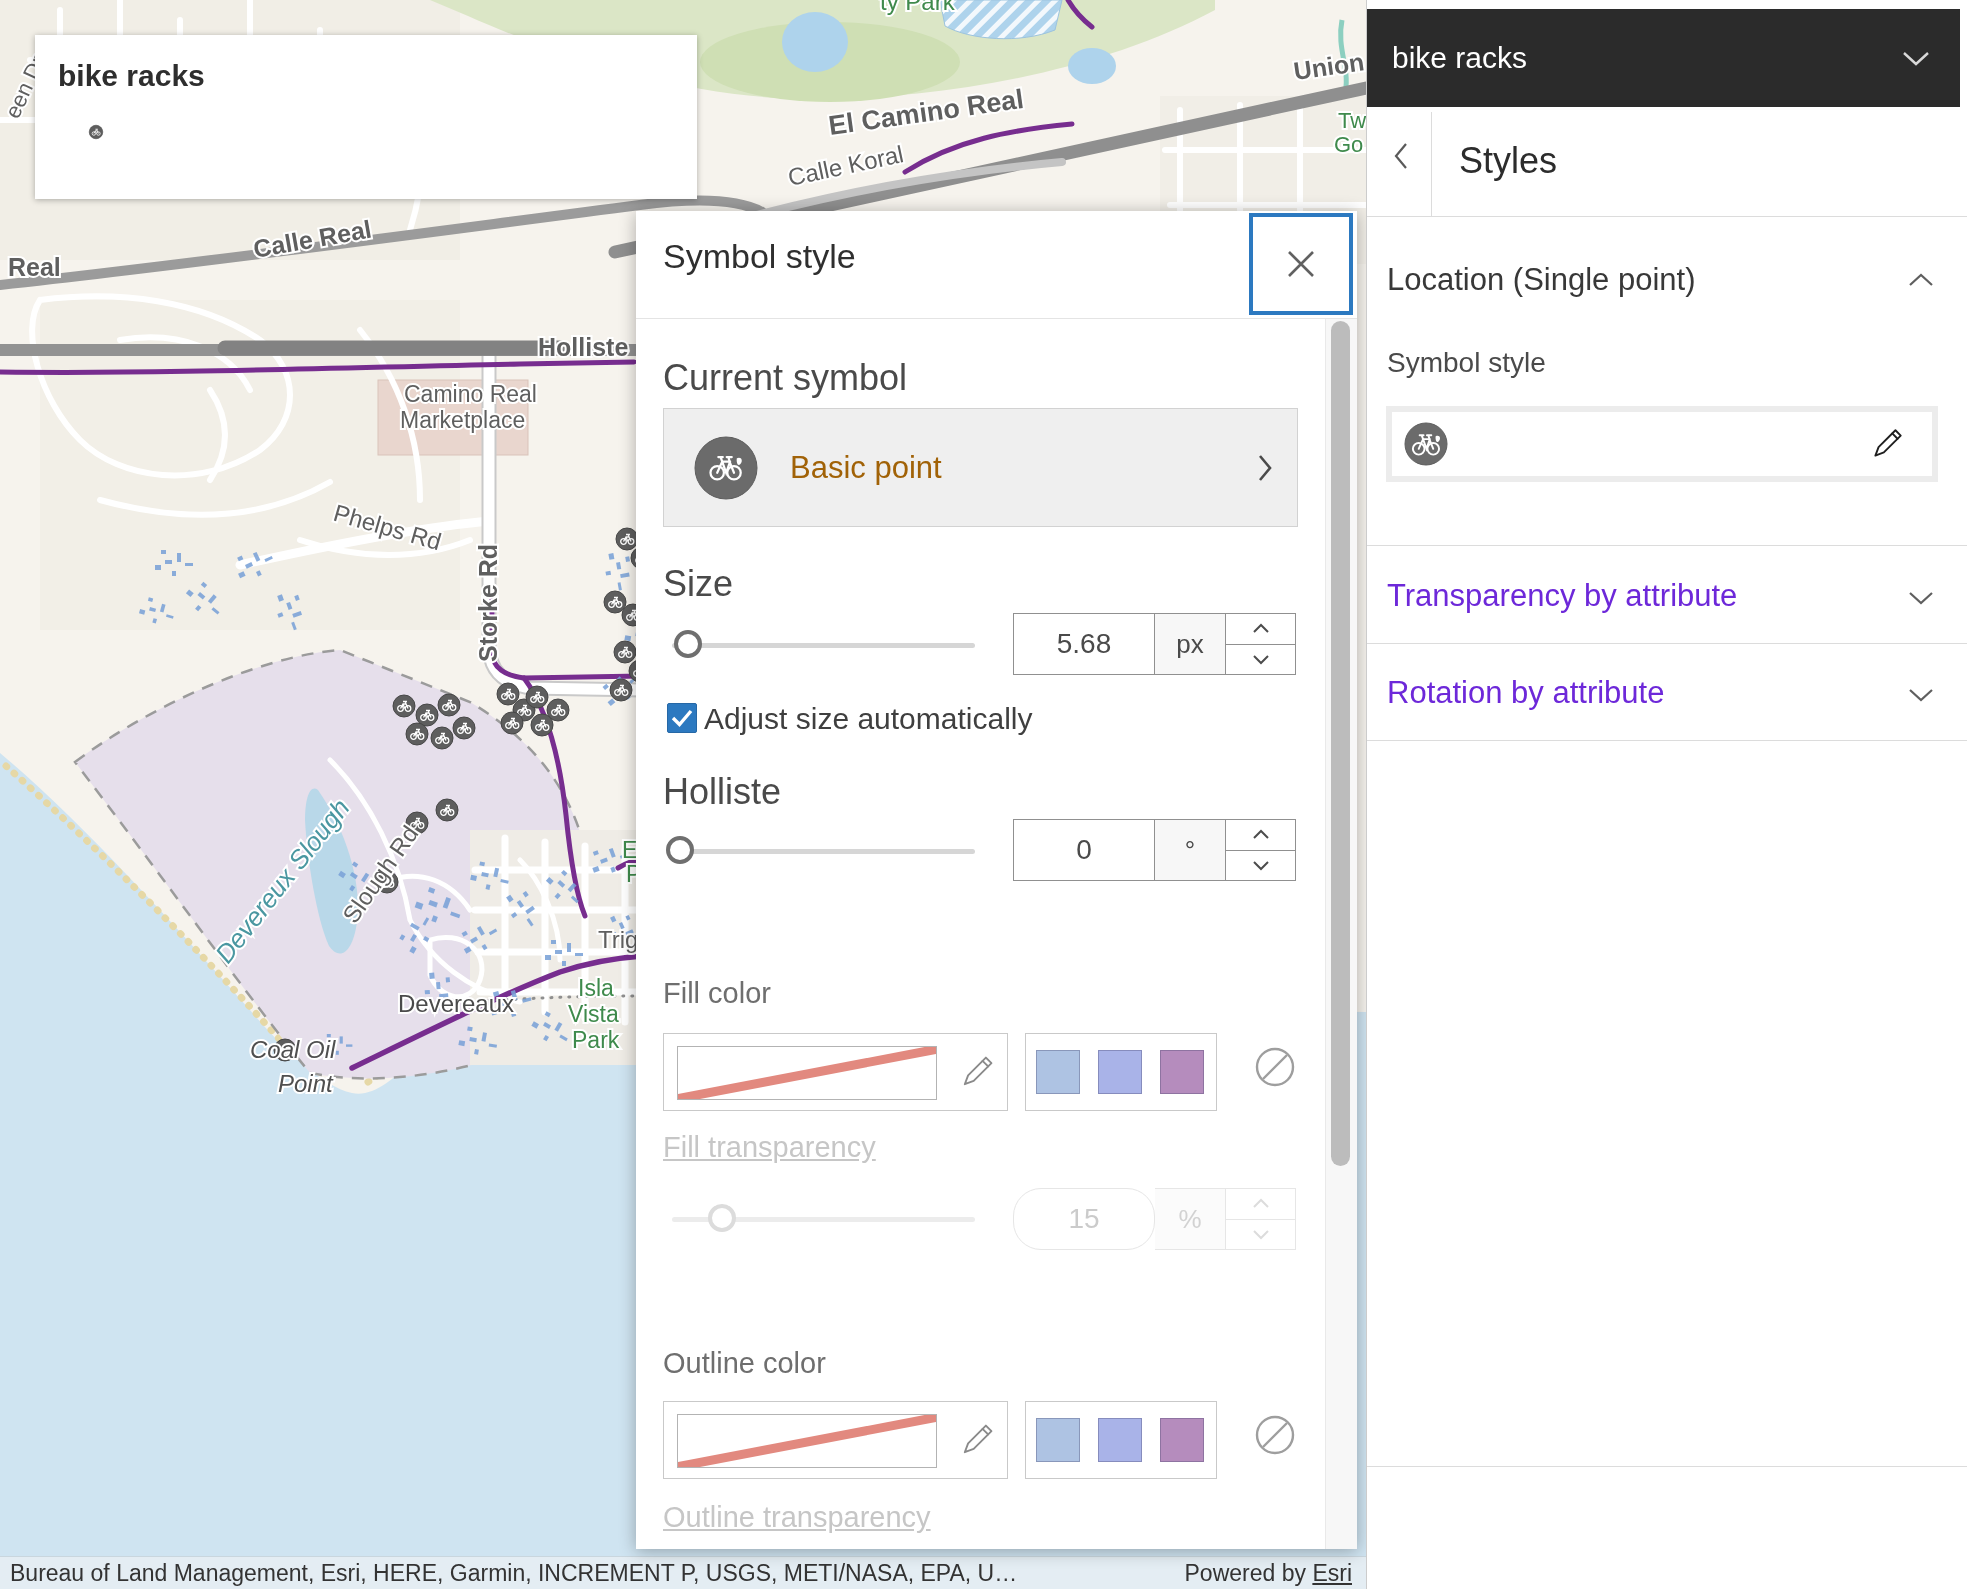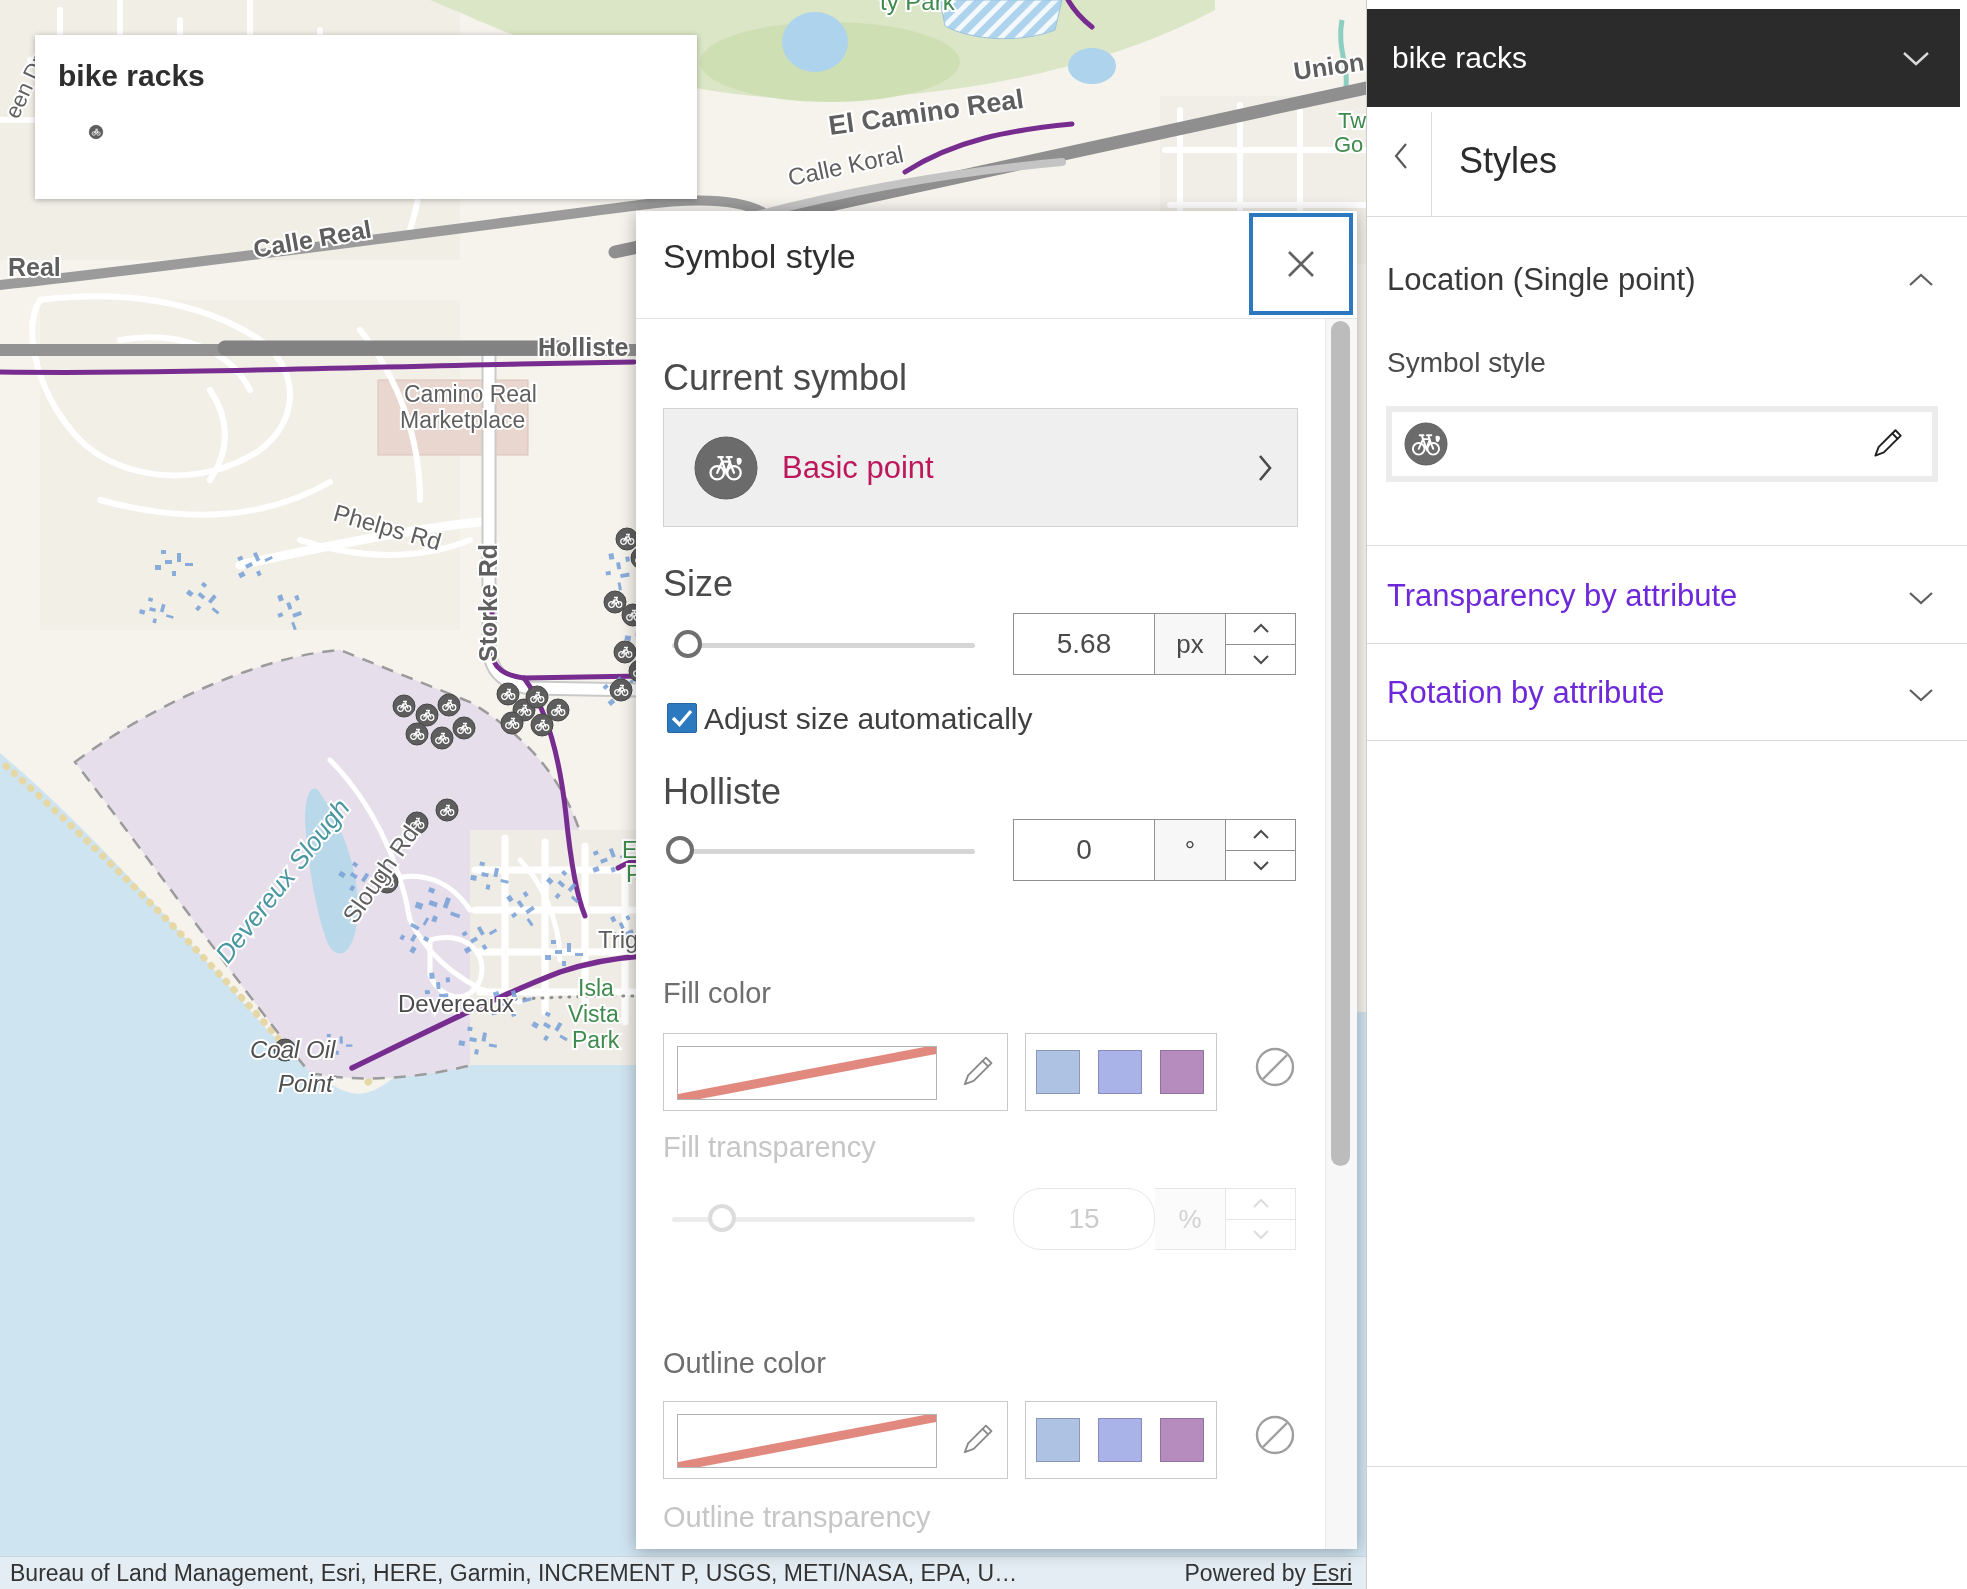--- a/index.html
+++ b/index.html
@@ -38,26 +38,26 @@
   .close-btn{position:absolute;left:613px;top:2px;width:96px;height:94px;
              border:4px solid #2c79c0;background:#fff;display:flex;align-items:center;
              justify-content:center;cursor:pointer;}
   .dlg-div{position:absolute;left:0;top:107px;width:721px;height:1px;background:#e4e4e4;}
   .scroll-track{position:absolute;left:689px;top:108px;width:32px;height:1230px;
                 background:#f7f7f7;border-left:1px solid #e9e9e9;box-sizing:border-box;}
   .scroll-thumb{position:absolute;left:695px;top:110px;width:19px;height:845px;
                 background:#bcbcbc;border-radius:10px;}
   .lbl{position:absolute;left:27px;font-size:36px;color:#4a4a4a;}
   .lbl2{position:absolute;left:27px;font-size:29px;color:#6e6e6e;}
-  .lbl-dis{position:absolute;left:27px;font-size:29px;color:#c6c6c6;}
+  .lbl-dis{position:absolute;left:27px;font-size:29px;color:#c6c6c6;text-decoration:underline;}
 
   .symbol-row{position:absolute;left:27px;top:197px;width:635px;height:119px;background:#efefef;
               border:1px solid #d2d2d2;box-sizing:border-box;display:flex;align-items:center;cursor:pointer;}
   .sym-circle{margin-left:30px;flex:0 0 auto;}
-  .symbol-row .sym-label{margin-left:24px;font-size:31px;color:#be185d;}
+  .symbol-row .sym-label{margin-left:32px;font-size:31px;color:#a16207;}
   .symbol-row .chev-r{margin-left:auto;margin-right:24px;}
 
   .slider{position:absolute;left:27px;width:312px;height:32px;}
   .slider .track{position:absolute;left:9px;right:0;top:14px;height:5px;background:#d6d6d6;border-radius:3px;}
   .slider .handle{position:absolute;top:1px;width:28px;height:28px;border-radius:50%;
                   background:#fff;border:4px solid #6f6f6f;box-sizing:border-box;cursor:pointer;}
   .slider.dis .track{background:#ececec;}
   .slider.dis .handle{border-color:#dcdcdc;cursor:default;}
 
   .numgroup{position:absolute;left:377px;height:62px;display:flex;}

